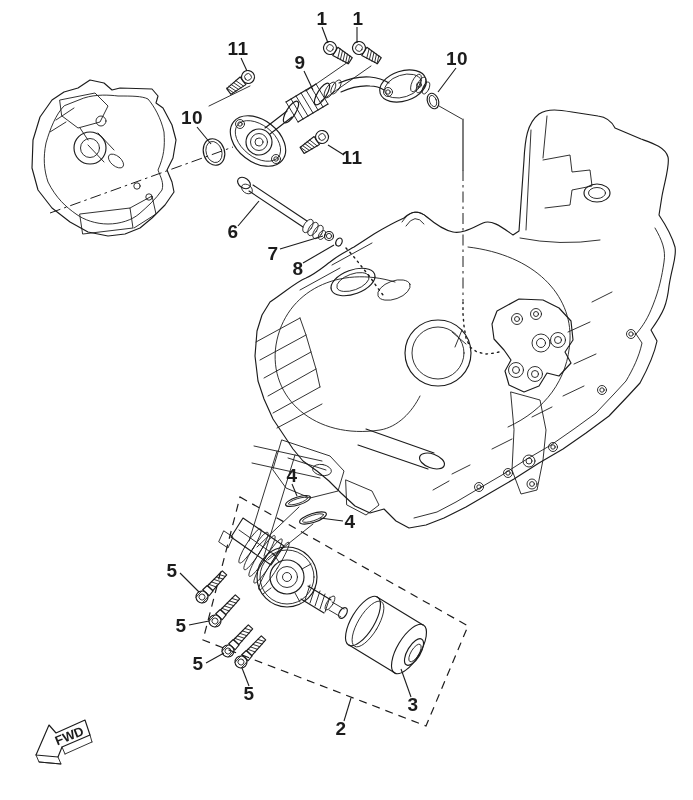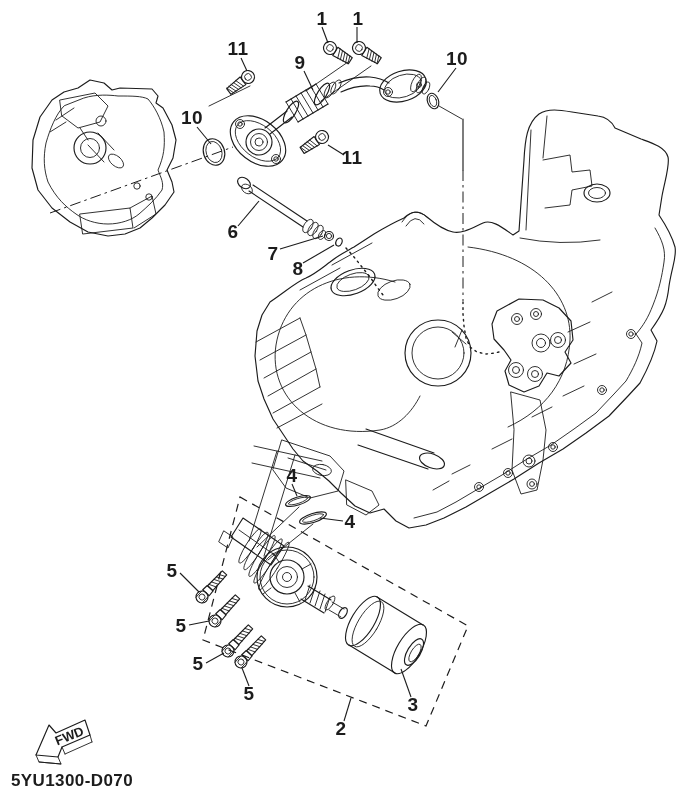--- a/index.html
+++ b/index.html
@@ -320,14 +320,13 @@
       <div class="callout" style="left: 292px; top: 475px;">4</div>
       <div class="callout" style="left: 350px; top: 521px;">4</div>
       <div class="callout" style="left: 172px; top: 570px;">5</div>
       <div class="callout" style="left: 181px; top: 625px;">5</div>
       <div class="callout" style="left: 198px; top: 663px;">5</div>
       <div class="callout" style="left: 249px; top: 693px;">5</div>
       <div class="callout" style="left: 341px; top: 728px;">2</div>
       <div class="callout" style="left: 413px; top: 704px;">3</div>
     </div>
 
-  <div class="part-code">5YU1300-D070</div>
 </div>
 
 </body></html>

